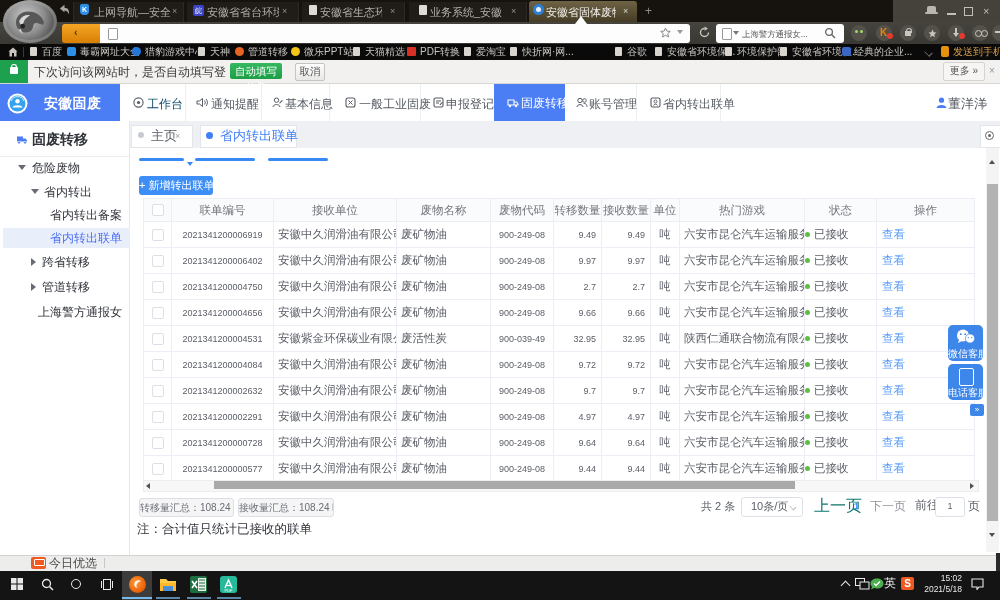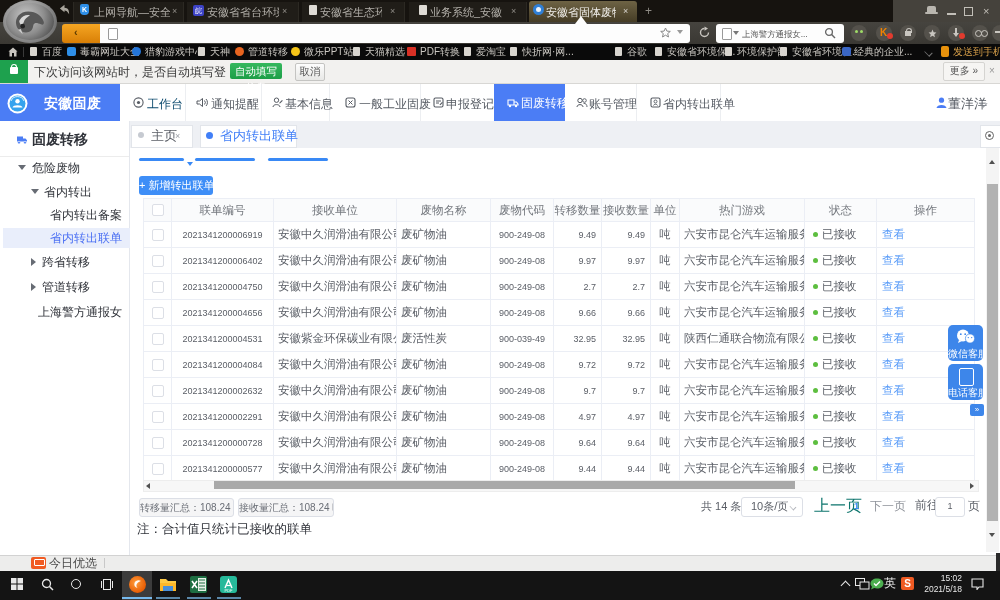--- a/index.html
+++ b/index.html
@@ -6,21 +6,21 @@
   body{width:1000px;height:600px;overflow:hidden;font-family:"Liberation Sans",sans-serif;}
   #stage{position:relative;width:1000px;height:600px;background:#fff;overflow:hidden;}
   .abs{position:absolute;}
   #tbl th{height:22px;font-weight:normal;color:#74787e;border:1px solid #ebeef5;padding:0;text-align:center;background:#fafbfc;font-size:11.5px;white-space:nowrap;overflow:hidden;}
   #tbl td{height:25px;border:1px solid #ebeef5;padding:0;white-space:nowrap;overflow:hidden;}
   #tbl .c{text-align:center;}
   #tbl .l{text-align:left;padding-left:4px;}
   #tbl .r{text-align:right;padding-right:5px;}
   #tbl .op{text-align:left;padding-left:5px;color:#5a9cf8;font-size:11.5px;}
   #tbl .zh{font-size:11.5px;}
-  #tbl .st{padding-left:8px;}
+  #tbl .st{padding-left:0;}
   #tbl .trunc{text-overflow:clip;}
   .cb{display:inline-block;width:10px;height:10px;border:1px solid #dcdfe6;border-radius:2px;background:#fff;vertical-align:middle;}
   .dot{display:inline-block;width:5px;height:5px;border-radius:50%;background:#5dbe3f;margin-right:4px;vertical-align:middle;}
   .bmi{top:47px;width:7px;height:9px;background:#d8d5cf;border-radius:1px;}
   .bms{top:47px;width:9px;height:9px;}
   .bmt{top:47px;color:#c9c6c0;font-size:10px;line-height:10px;white-space:nowrap;}
 </style>
 </head>
 <body>
 <div id="stage">
@@ -471,21 +471,21 @@
   </table>
 
   <div class="abs" style="left:143px;top:480px;width:834px;height:10px;background:#f7f7f7;border:1px solid #ededed;"></div>
   <div class="abs" style="left:146px;top:483px;width:0;height:0;border-top:3px solid transparent;border-bottom:3px solid transparent;border-right:4px solid #505050;"></div>
   <div class="abs" style="left:970px;top:483px;width:0;height:0;border-top:3px solid transparent;border-bottom:3px solid transparent;border-left:4px solid #505050;"></div>
   <div class="abs" style="left:214px;top:481px;width:581px;height:8px;background:#a9a9a9;"></div>
 
   <div class="abs" style="left:139px;top:498px;width:93px;height:17px;background:#f5f5f6;border:1px solid #dcdfe6;border-radius:3px;color:#6a6e76;font-size:10px;line-height:17px;text-align:center;white-space:nowrap;overflow:hidden;">转移量汇总：108.24 吨</div>
   <div class="abs" style="left:238px;top:498px;width:94px;height:17px;background:#f5f5f6;border:1px solid #dcdfe6;border-radius:3px;color:#6a6e76;font-size:10px;line-height:17px;text-align:center;white-space:nowrap;overflow:hidden;">接收量汇总：108.24 吨</div>
 
-  <div class="abs" style="left:701px;top:500px;color:#5a5e66;font-size:11px;line-height:12px;white-space:nowrap;">共 14 条</div>
+  <div class="abs" style="left:701px;top:500px;color:#5a5e66;font-size:11px;line-height:12px;white-space:nowrap;">共 2 条</div>
   <div class="abs" style="left:741px;top:497px;width:60px;height:18px;background:#fff;border:1px solid #dcdfe6;border-radius:3px;"></div>
   <div class="abs" style="left:751px;top:500px;color:#5a5e66;font-size:11px;line-height:12px;white-space:nowrap;">10条/页</div>
   <div class="abs" style="left:790px;top:504px;width:5px;height:5px;border-right:1px solid #b0b3ba;border-bottom:1px solid #b0b3ba;transform:rotate(45deg) scale(0.9,0.7);"></div>
   <div class="abs" style="left:814px;top:500px;color:#0f766e;font-size:16px;line-height:12px;white-space:nowrap;">上一页</div>
   <div class="abs" style="left:854px;top:501px;color:#3e8ef7;font-size:9px;line-height:11px;font-weight:bold;">1</div>
   <div class="abs" style="left:870px;top:500px;color:#8f939a;font-size:12px;line-height:12px;white-space:nowrap;">下一页</div>
   <div class="abs" style="left:915px;top:500px;color:#5a5e66;font-size:12px;line-height:12px;white-space:nowrap;font-family:Liberation Mono, monospace;">前往</div>
   <div class="abs" style="left:935px;top:497px;width:28px;height:18px;background:#fff;border:1px solid #dcdfe6;border-radius:3px;color:#5a5e66;font-size:9px;line-height:17px;text-align:center;">1</div>
   <div class="abs" style="left:968px;top:500px;color:#5a5e66;font-size:12px;line-height:12px;">页</div>
 

